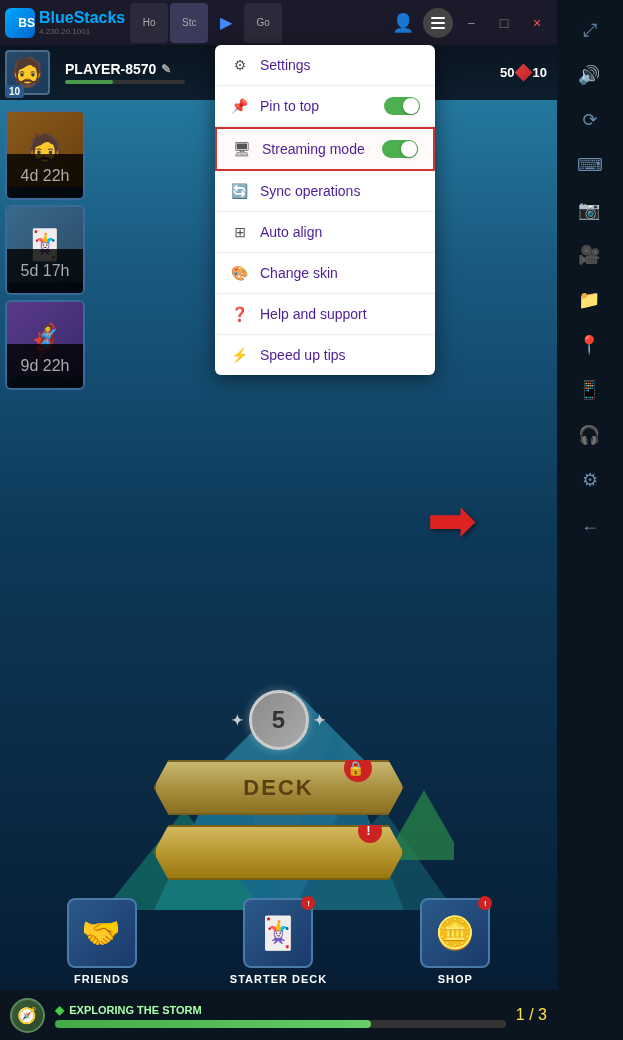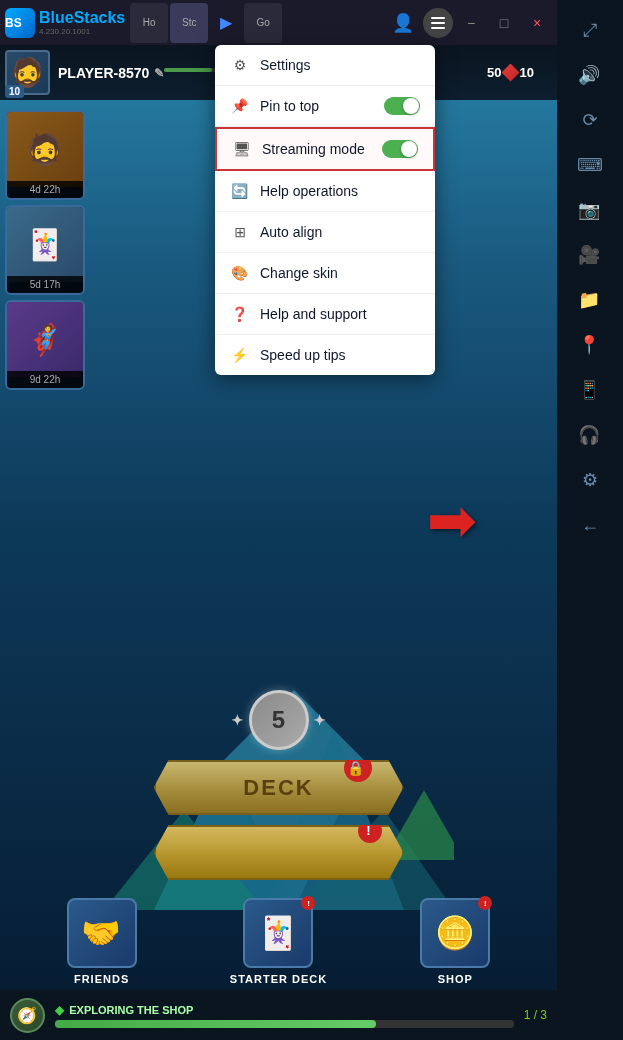--- a/index.html
+++ b/index.html
@@ -66,22 +66,22 @@
       background: #2a5a8a;
       color: white;
       font-size: 10px;
       font-weight: bold;
       padding: 1px 4px;
       border-radius: 3px;
     }
 
     .player-info {
       display: flex;
-      flex-direction: row;
-      margin-left: 8px;
+      flex-direction: column;
+      margin-left: 15px;
     }
 
     .player-name {
       color: white;
       font-size: 14px;
       font-weight: bold;
       display: flex;
       align-items: center;
       gap: 5px;
     }
@@ -101,21 +101,21 @@
 
     .player-xp-fill {
       width: 40%;
       height: 100%;
       background: #4a9a4a;
       border-radius: 2px;
     }
 
     .top-right-stats {
       position: absolute;
-      right: 23px;
+      right: 10px;
       top: 50%;
       transform: translateY(-50%);
       display: flex;
       align-items: center;
     }
 
     .stat-item {
       display: flex;
       align-items: center;
       gap: 3px;
@@ -165,23 +165,23 @@
       font-size: 30px;
     }
 
     .char-timer {
       position: absolute;
       bottom: 0;
       left: 0;
       right: 0;
       background: rgba(0,0,0,0.8);
       color: #aaa;
-      font-size: 10px;
+      font-size: 16px;
       text-align: center;
-      padding: 3px;
+      padding: 13px;
     }
 
     
     .game-buttons {
       position: absolute;
       bottom: 140px;
       left: 50%;
       transform: translateX(-50%);
       display: flex;
       flex-direction: column;
@@ -381,22 +381,22 @@
     }
 
     .quest-fill {
       width: 70%;
       height: 100%;
       background: linear-gradient(90deg, #44aa44, #66cc66);
       border-radius: 4px;
     }
 
     .quest-counter {
-      color: #84cc16;
-      font-size: 12px;
+      color: #fde047;
+      font-size: 16px;
     }
 
     
     .right-sidebar {
       position: absolute;
       right: 0;
       top: 0;
       width: 66px;
       height: 1040px;
       background: #0a1520;
@@ -451,21 +451,21 @@
       height: 20px;
       display: flex;
       align-items: center;
       justify-content: center;
       color: #555;
       font-size: 14px;
       flex-shrink: 0;
     }
 
     .menu-item-text {
-      color: #0f172a;
+      color: #4c1d95;
       font-size: 14px;
       font-weight: 500;
       flex: 1;
     }
 
     .menu-toggle {
       width: 36px;
       height: 18px;
       background: #4CAF50;
       border-radius: 9px;
@@ -539,21 +539,21 @@
       margin-right: 5px;
     }
 
     .bs-logo-box {
       width: 30px;
       height: 30px;
       background: linear-gradient(135deg, #00aaff, #0066cc);
       border-radius: 6px;
       display: flex;
       align-items: center;
-      justify-content: flex-start;
+      justify-content: flex-end;
       font-size: 12px;
       font-weight: bold;
       color: white;
     }
 
     .bs-logo-text {
       display: flex;
       flex-direction: column;
     }
 
@@ -791,21 +791,21 @@
       </div>
       <span class="bottom-icon-label">SHOP</span>
     </div>
   </div>
 
   <div class="bottom-bar">
     <div class="compass-icon">🧭</div>
     <div class="quest-info">
       <div class="quest-text">
         <span class="quest-diamond">◆</span>
-        <span>EXPLORING THE SHOP</span>
+        <span>EXPLORING THE STORM</span>
       </div>
       <div class="quest-progress">
         <div class="quest-fill" style="width:70%;"></div>
       </div>
     </div>
     <div class="quest-counter">1 / 3</div>
   </div>
 
   <div class="dropdown-menu">
 
@@ -825,21 +825,21 @@
     <div class="menu-item streaming-item" style="border: 2px solid #cc3333; background: rgba(255,200,200,0.1);">
       <div class="menu-item-icon">🖥</div>
       <span class="menu-item-text">Streaming mode</span>
       <div class="menu-toggle">
         <div class="toggle-dot"></div>
       </div>
     </div>
 
     <div class="menu-item">
       <div class="menu-item-icon">🔄</div>
-      <span class="menu-item-text">Help operations</span>
+      <span class="menu-item-text">Sync operations</span>
     </div>
 
     <div class="menu-item">
       <div class="menu-item-icon">⊞</div>
       <span class="menu-item-text">Auto align</span>
     </div>
 
     <div class="menu-item">
       <div class="menu-item-icon">🎨</div>
       <span class="menu-item-text">Change skin</span>

